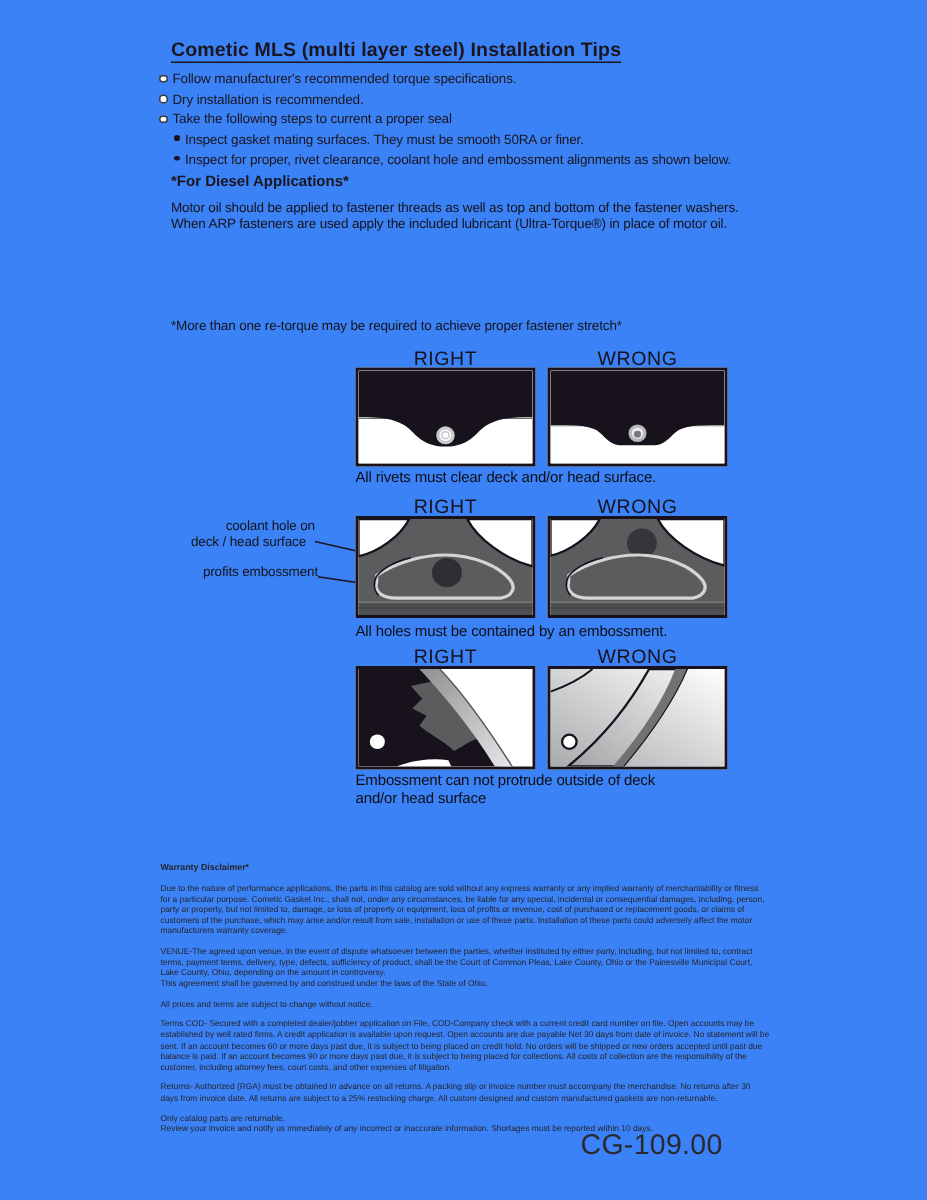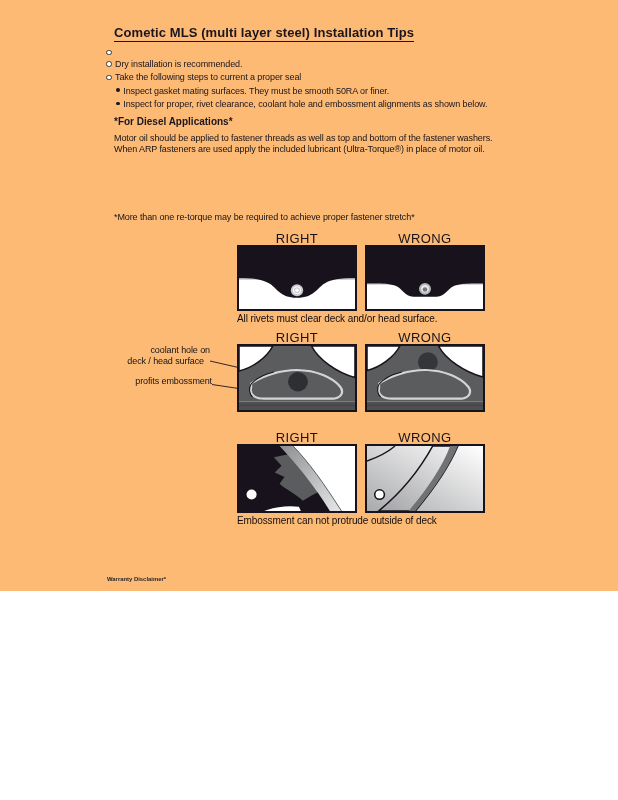--- a/index.html
+++ b/index.html
@@ -1,17 +1,17 @@
 <!DOCTYPE html>
 <html><head>
 <meta charset="utf-8">
 <style>
   html,body { margin:0; padding:0; background:#ffffff; }
   .page {
-    position:relative; width:618px; height:591px; background:#fdba74;
+    position:relative; width:618px; height:800px; background:#3b82f6;
     font-family:"Liberation Sans", sans-serif; color:#1a151e; overflow:hidden;
   }
   .abs { position:absolute; }
 
   
   .doc-title {
     left:114px; top:25px; font-size:13px; font-weight:bold;
     border-bottom:1.5px solid #1a151e; padding-bottom:1px; letter-spacing:0.1px;
   }
 
@@ -60,20 +60,21 @@
 </head>
 <body>
 
 <div class="page">
 
   <div class="abs doc-title">Cometic MLS (multi layer steel) Installation Tips</div>
 
   <div class="abs tips">
     <div class="tip-row">
       <span class="tip-marker"></span>
+      <span>Follow manufacturer's recommended torque specifications.</span>
     </div>
     <div class="tip-row">
       <span class="tip-marker"></span>
       <span>Dry installation is recommended.</span>
     </div>
     <div class="tip-row">
       <span class="tip-marker"></span>
       <span>Take the following steps to current a proper seal</span>
     </div>
     <div class="tip-row sub">
@@ -174,20 +175,21 @@
       <line x1="0" y1="59" x2="120" y2="59" stroke="#8a8b8d" stroke-width="0.8"></line>
       <line x1="0" y1="63" x2="120" y2="63" stroke="#3c3d3f" stroke-width="0.8"></line>
       <path d="M0,0 H34 C28,12 13,23 0,26 Z" fill="#ffffff" stroke="#17121b" stroke-width="1.6"></path>
       <path d="M120,0 H74 C81,14 101,28 120,33 Z" fill="#ffffff" stroke="#17121b" stroke-width="1.6"></path>
       <circle cx="63" cy="17" r="10.3" fill="#35363a"></circle>
       <path d="M12.5,40 C25,31 44,25.5 60,25.5 C80,25.8 97,33.5 104.5,43 C108.5,48 107,54.5 98,56 L26,56 C16.5,56 10.5,51.5 12.5,44.5 Z" fill="none" stroke="#d4d5d7" stroke-width="2.3" stroke-linejoin="round"></path>
       <path d="M36,27.5 C26,30 17,35 12.5,40.5 C10,45 10.5,51 14,54" fill="none" stroke="#17121b" stroke-width="1.1"></path>
     </svg>
   </div>
 
+  <div class="abs caption cap2">All holes must be contained by an embossment.</div>
 
   <div class="abs fig-label lbl3 f3l">RIGHT</div>
   <div class="abs fig-label lbl3 f3r">WRONG</div>
 
   <div class="abs panel f3 f3l">
     <svg viewBox="0 0 120 69" preserveAspectRatio="none">
       <defs>
         <linearGradient id="b3r" x1="0" y1="0" x2="1" y2="1">
           <stop offset="0" stop-color="#8e8f91"></stop>
             <stop offset="1" stop-color="#e6e7e9"></stop>
@@ -218,20 +220,21 @@
       <rect width="120" height="69" fill="url(#bg3w)"></rect>
       <path d="M0,16 C11,12 21,7 29,0" fill="none" stroke="#17121b" stroke-width="1.4"></path>
       <path d="M68,0 C54,26 36,49 12,69 L50,69 C68,47 84,24 94,0 Z" fill="url(#rb3w)" stroke="#17121b" stroke-width="1.6"></path>
       <path d="M94,0 C84,24 68,47 50,69 L43,69 C63,45 78,22 86,0 Z" fill="#717274"></path>
       <circle cx="13" cy="51.5" r="5" fill="#ffffff" stroke="#17121b" stroke-width="1.6"></circle>
     </svg>
   </div>
 
   <div class="abs caption cap3">
     <div>Embossment can not protrude outside of deck</div>
+    <div>and/or head surface</div>
   </div>
 
   <div class="abs disclaimer">
     <div class="disc-h">Warranty Disclaimer*</div>
     <div class="disc-p">Due to the nature of performance applications, the parts in this catalog are sold without any express warranty or any implied warranty of merchantability or fitness for a particular purpose.  Cometic Gasket Inc., shall not, under any circumstances, be liable for any special, incidental or consequential damages, including, person, party or property, but not limited to, damage, or loss of property or equipment, loss of profits or revenue, cost of purchased or replacement goods, or claims of customers of the purchase, which may arise and/or result from sale, installation or use of these parts.  Installation of these parts could adversely affect the motor manufacturers warranty coverage.</div>
     <div class="disc-p tight">VENUE-The agreed upon venue, in the event of dispute whatsoever between the parties, whether instituted by either party, including, but not limited to, contract terms, payment terms, delivery, type, defects, sufficiency of product, shall be the Court of Common Pleas, Lake County, Ohio or the Painesville Municipal Court, Lake County, Ohio, depending on the amount in controversy.</div>
     <div class="disc-p">This agreement shall be governed by and construed under the laws of the State of Ohio.</div>
     <div class="disc-p">All prices and terms are subject to change without notice.</div>
     <div class="disc-p">Terms COD- Secured with a completed dealer/jobber application on File, COD-Company check with a current credit card number on file.  Open accounts may be established by well rated firms.  A credit application is available upon request.  Open accounts are due payable Net 30 days from date of invoice.  No statement will be sent.  If an account becomes 60 or more days past due, it is subject to being placed on credit hold.  No orders will be shipped or new orders accepted until past due balance is paid.  If an account becomes 90 or more days past due, it is subject to being placed for collections.  All costs of collection are the responsibility of the customer, including attorney fees, court costs, and other expenses of litigation.</div>
     <div class="disc-p">Returns- Authorized (RGA) must be obtained in advance on all returns.  A packing slip or invoice number must accompany the merchandise.  No returns after 30 days from invoice date.  All returns are subject to a 25% restocking charge.  All custom designed and custom manufactured gaskets are non-returnable.</div>

